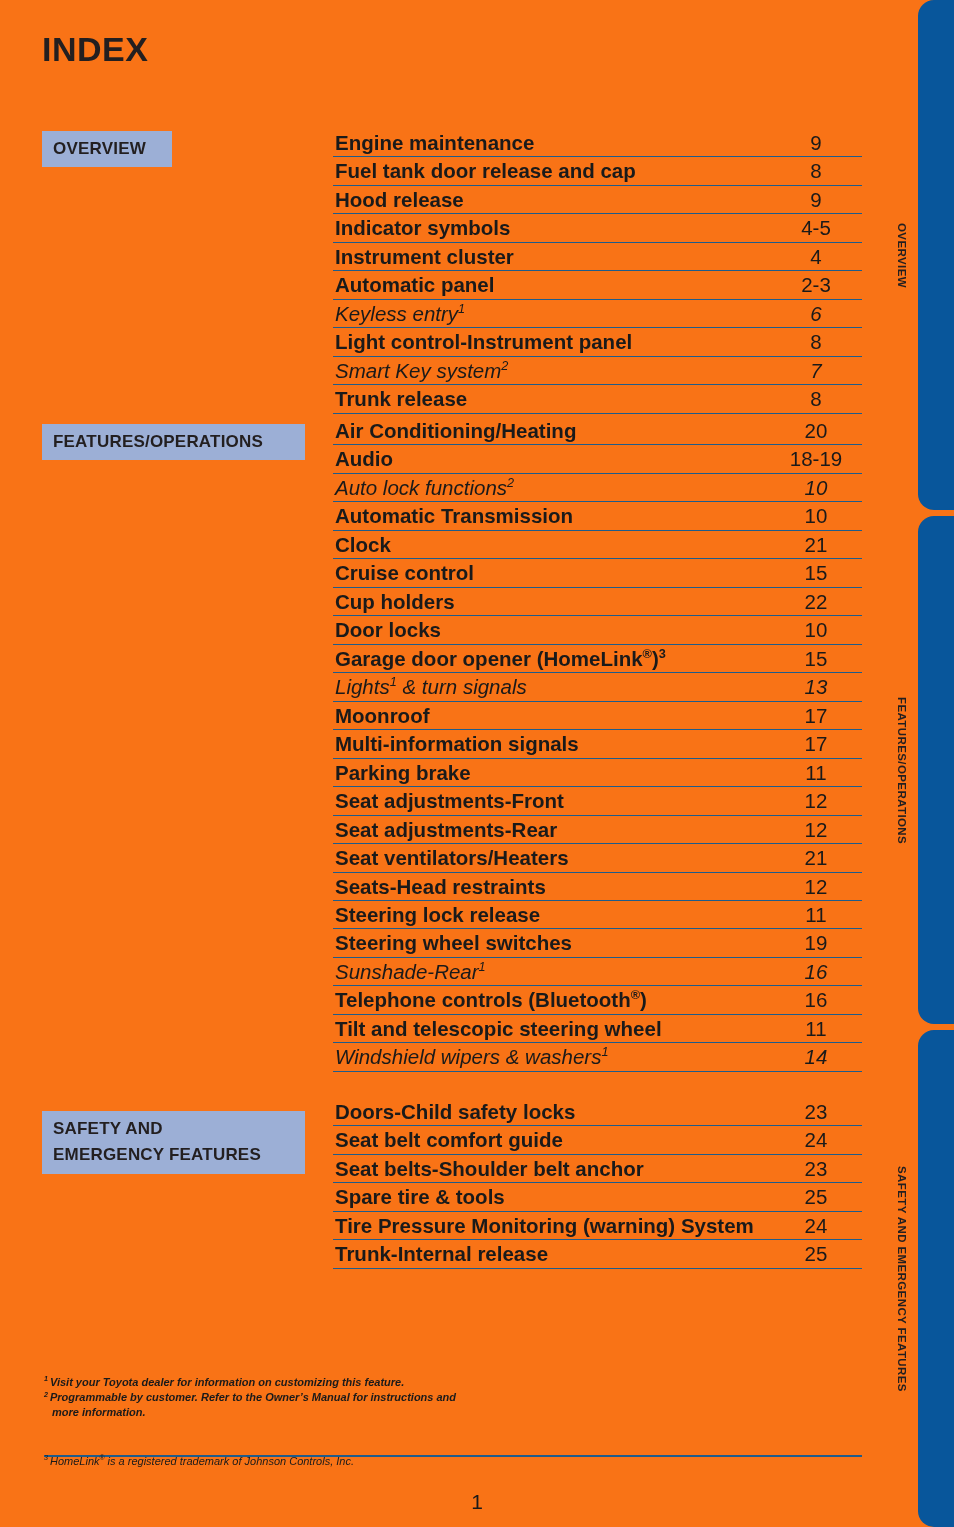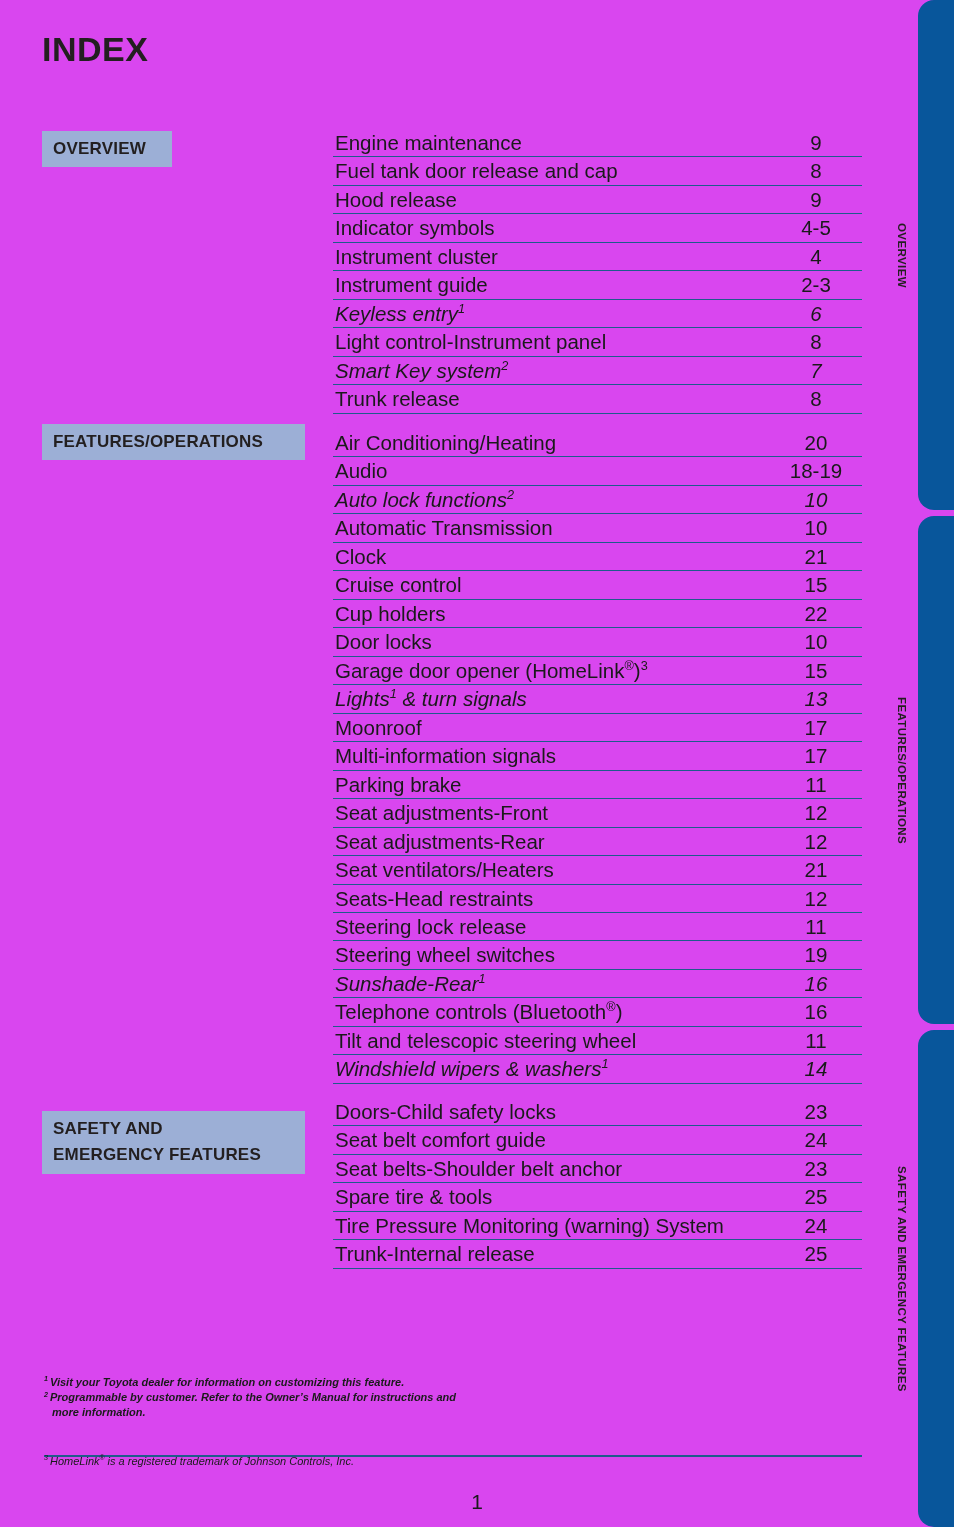--- a/index.html
+++ b/index.html
@@ -13,21 +13,21 @@
     position: relative;
     font-family: "Liberation Sans", sans-serif;
     overflow: hidden;
   }
 
   .page {
     position: absolute;
     left: 0; top: 0;
     width: 954px;
     height: 1527px;
-    background: #d946ef;
+    background: #f97316;
   }
 
   
   .page-title {
     position: absolute;
     left: 42px;
     top: 30px;
     font-size: 34px;
     font-weight: bold;
     letter-spacing: 0.5px;
@@ -91,20 +91,21 @@
     vertical-align: bottom;
     font-size: 20.5px;
     color: #1a1a1a;
     line-height: 1.34;
     font-family: "Liberation Sans", sans-serif;
   }
   .index-table td.entry {
     text-align: left;
     padding-left: 2px;
     white-space: nowrap;
+    font-weight: bold;
   }
   .index-table td.pageno {
     text-align: center;
     width: 92px;
   }
   .index-table tr.em td {
     font-weight: normal;
     font-style: italic;
   }
   .sup {
@@ -198,21 +199,21 @@
         </tr>
         <tr>
           <td class="entry">Indicator symbols</td>
           <td class="pageno">4-5</td>
         </tr>
         <tr>
           <td class="entry">Instrument cluster</td>
           <td class="pageno">4</td>
         </tr>
         <tr>
-          <td class="entry">Instrument guide</td>
+          <td class="entry">Automatic panel</td>
           <td class="pageno">2-3</td>
         </tr>
         <tr class="em">
           <td class="entry">Keyless entry<span class="sup">1</span></td>
           <td class="pageno">6</td>
         </tr>
         <tr>
           <td class="entry">Light control-Instrument panel</td>
           <td class="pageno">8</td>
         </tr>
@@ -220,21 +221,21 @@
           <td class="entry">Smart Key system<span class="sup">2</span></td>
           <td class="pageno">7</td>
         </tr>
         <tr>
           <td class="entry">Trunk release</td>
           <td class="pageno">8</td>
         </tr>
       </tbody>
     </table>
 
-  <table class="index-table" id="table-1" style="top:429px;">
+  <table class="index-table" id="table-1" style="top:417px;">
       <tbody>
         <tr>
           <td class="entry">Air Conditioning/Heating</td>
           <td class="pageno">20</td>
         </tr>
         <tr>
           <td class="entry">Audio</td>
           <td class="pageno">18-19</td>
         </tr>
         <tr class="em">

